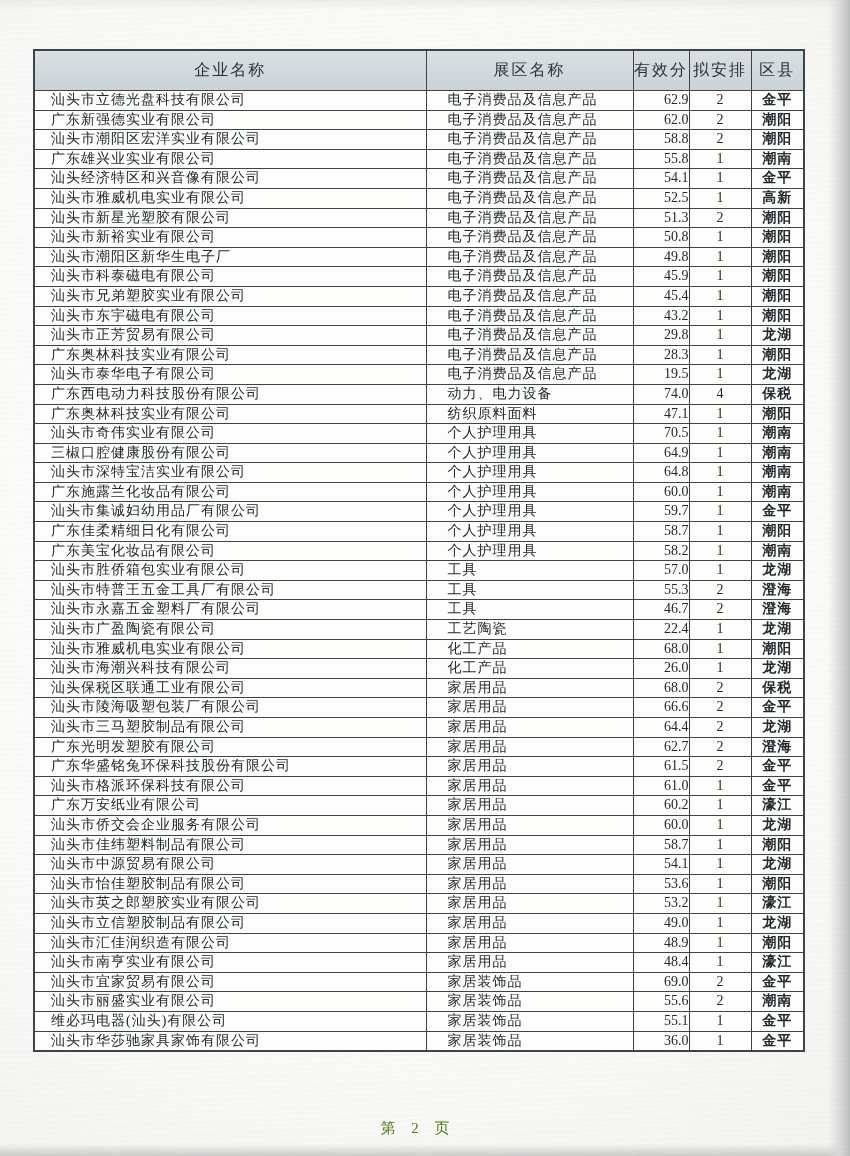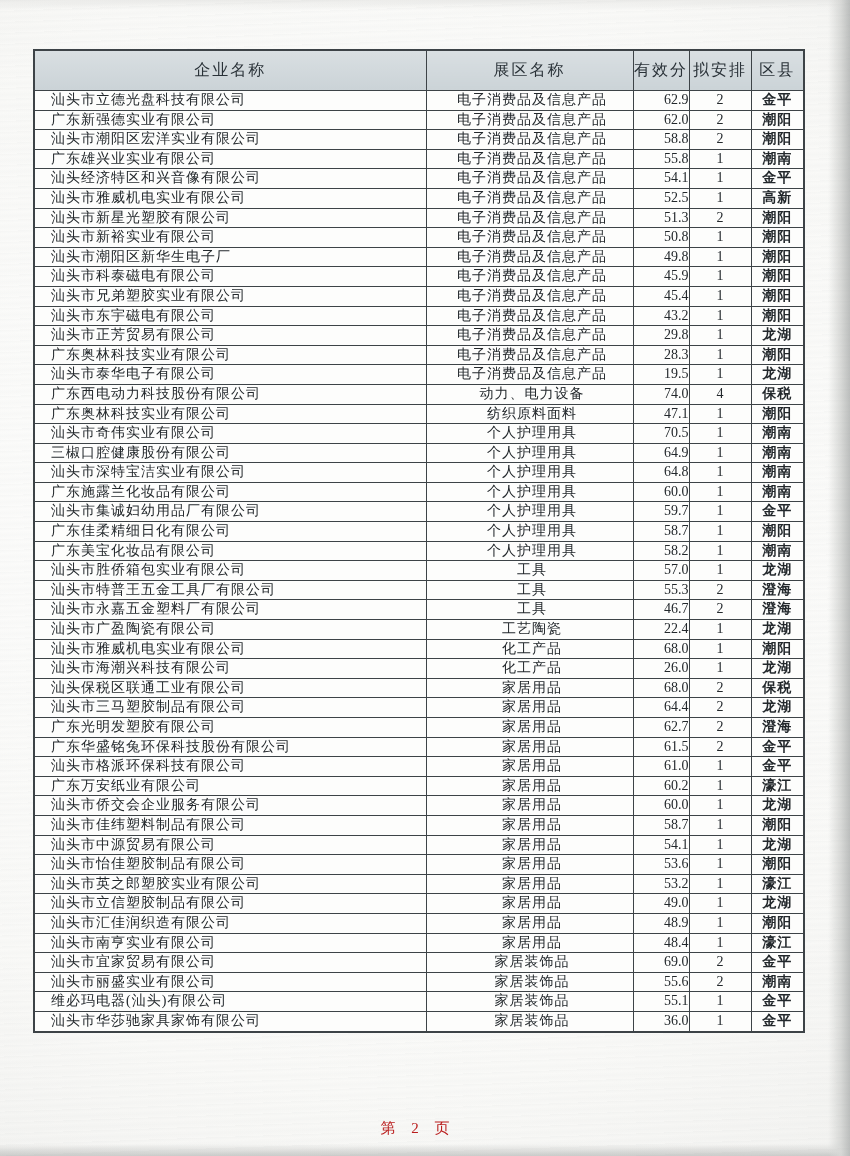--- a/index.html
+++ b/index.html
@@ -56,32 +56,32 @@
     text-align: center;
   }
   .grid tbody td {
     height: 18.6px;
     font-size: 14px;
     color: var(--text-color, #23282c);
     background: #fdfdfc;
     line-height: 18.6px;
   }
   .grid tbody td.c0 { text-align: left; padding-left: 16px; letter-spacing: 1px; }
-  .grid tbody td.c1 { text-align: center; padding-left: 5px; letter-spacing: 1px; }
+  .grid tbody td.c1 { text-align: left; padding-left: 21px; letter-spacing: 1px; }
   .grid tbody td.c2 { text-align: right; font-family: "Liberation Serif", serif; }
   .grid tbody td.c3 { text-align: center; }
   .grid tbody td.c4 { text-align: center; letter-spacing: 1px; font-weight: bold; }
   .footer {
     position: absolute;
     left: 33px;
     top: 1119px;
     width: 770px;
     text-align: center;
     font-size: 15px;
-    color: #b91c1c;
+    color: #4d7c0f;
     letter-spacing: 6px;
   }
 </style>
 </head>
 <body>
 
 <div class="scan-noise"></div>
 
 <table class="grid">
   <colgroup>
@@ -312,20 +312,27 @@
         <td class="c4">龙湖</td>
       </tr>
       <tr>
         <td class="c0">汕头保税区联通工业有限公司</td>
         <td class="c1">家居用品</td>
         <td class="c2">68.0</td>
         <td class="c3">2</td>
         <td class="c4">保税</td>
       </tr>
       <tr>
+        <td class="c0">汕头市陵海吸塑包装厂有限公司</td>
+        <td class="c1">家居用品</td>
+        <td class="c2">66.6</td>
+        <td class="c3">2</td>
+        <td class="c4">金平</td>
+      </tr>
+      <tr>
         <td class="c0">汕头市三马塑胶制品有限公司</td>
         <td class="c1">家居用品</td>
         <td class="c2">64.4</td>
         <td class="c3">2</td>
         <td class="c4">龙湖</td>
       </tr>
       <tr>
         <td class="c0">广东光明发塑胶有限公司</td>
         <td class="c1">家居用品</td>
         <td class="c2">62.7</td>

